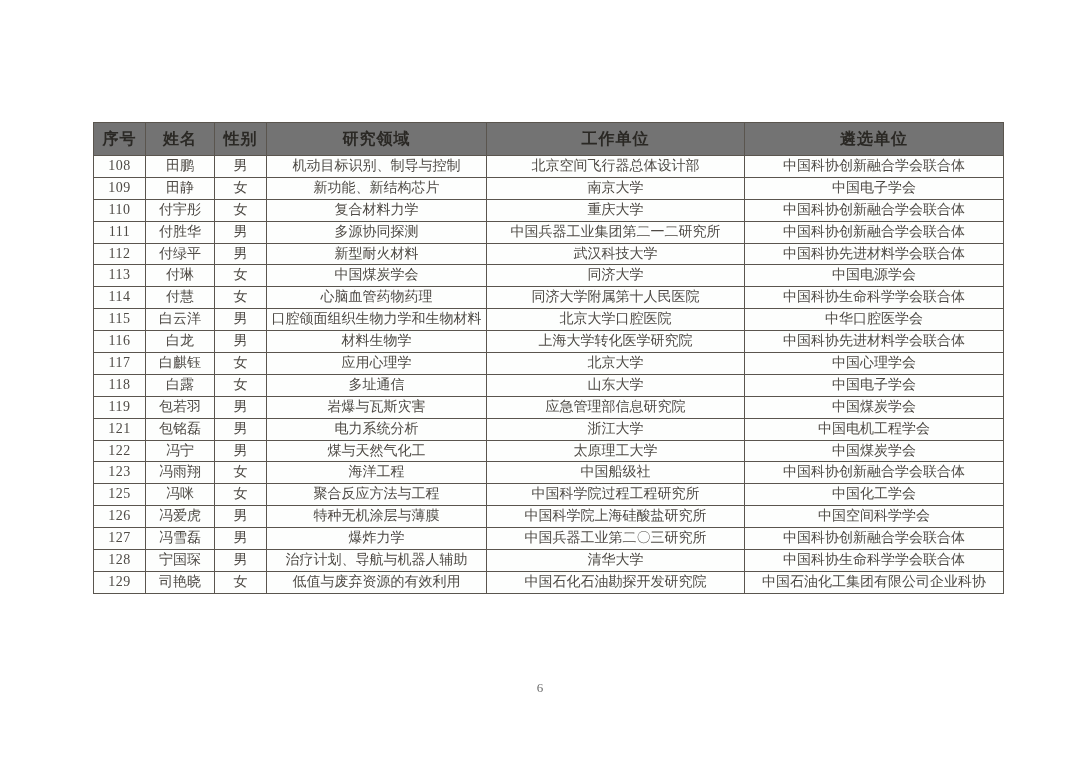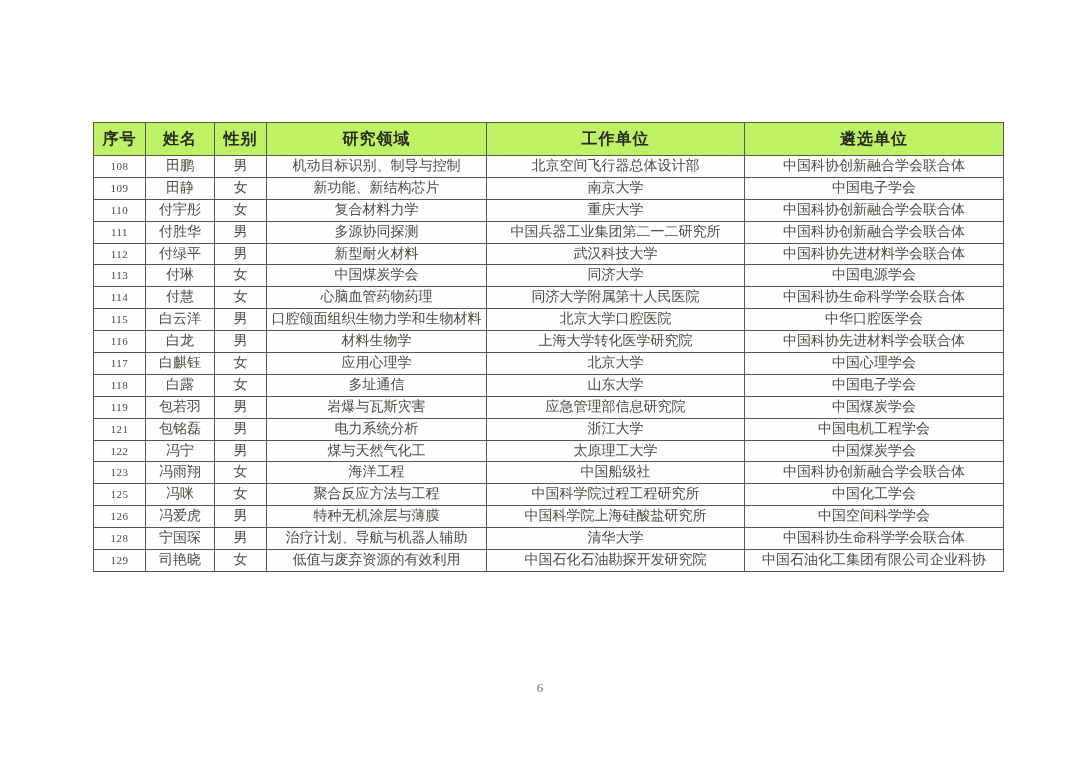--- a/index.html
+++ b/index.html
@@ -31,31 +31,31 @@
     overflow: hidden;
     padding: 1px 3px;
     box-sizing: border-box;
   }
   table.roster th {
     height: 33px;
     font-size: 16px;
     font-weight: bold;
     color: #2a2824;
     letter-spacing: 1px;
-    background: #bef264;
+    background: #737373;
   }
   table.roster td {
     height: 20px;
     font-size: 14px;
     color: #4e4a45;
     line-height: 1.35;
     background: #fdfefd;
   }
   table.roster td.col-index {
-    font-size: 11px;
+    font-size: 14px;
     letter-spacing: 0.5px;
   }
   .page-number {
     position: absolute;
     left: 0;
     top: 680px;
     width: 100%;
     text-align: center;
     font-size: 13px;
     color: #6b6b6b;
@@ -216,20 +216,28 @@
         </tr>
         <tr>
           <td class="col-index">126</td>
           <td class="col-name">冯爱虎</td>
           <td class="col-gender">男</td>
           <td class="col-field">特种无机涂层与薄膜</td>
           <td class="col-workunit">中国科学院上海硅酸盐研究所</td>
           <td class="col-selector">中国空间科学学会</td>
         </tr>
         <tr>
+          <td class="col-index">127</td>
+          <td class="col-name">冯雪磊</td>
+          <td class="col-gender">男</td>
+          <td class="col-field">爆炸力学</td>
+          <td class="col-workunit">中国兵器工业第二〇三研究所</td>
+          <td class="col-selector">中国科协创新融合学会联合体</td>
+        </tr>
+        <tr>
           <td class="col-index">128</td>
           <td class="col-name">宁国琛</td>
           <td class="col-gender">男</td>
           <td class="col-field">治疗计划、导航与机器人辅助</td>
           <td class="col-workunit">清华大学</td>
           <td class="col-selector">中国科协生命科学学会联合体</td>
         </tr>
         <tr>
           <td class="col-index">129</td>
           <td class="col-name">司艳晓</td>

